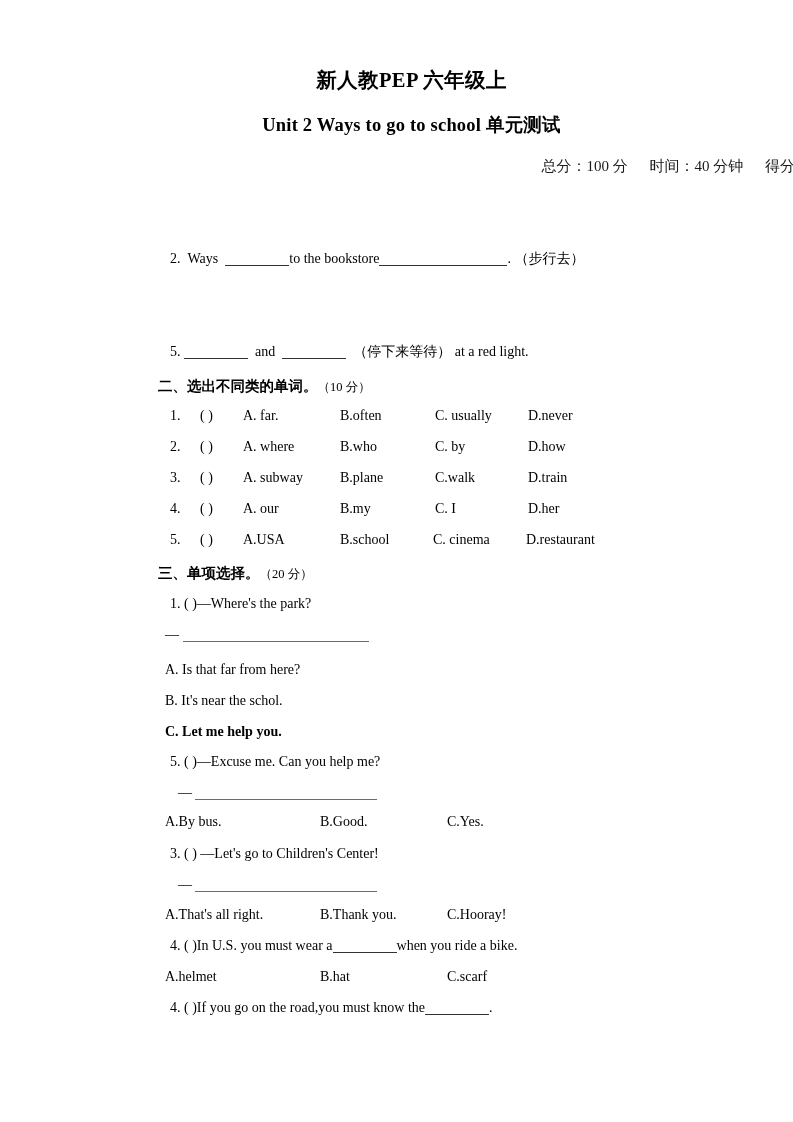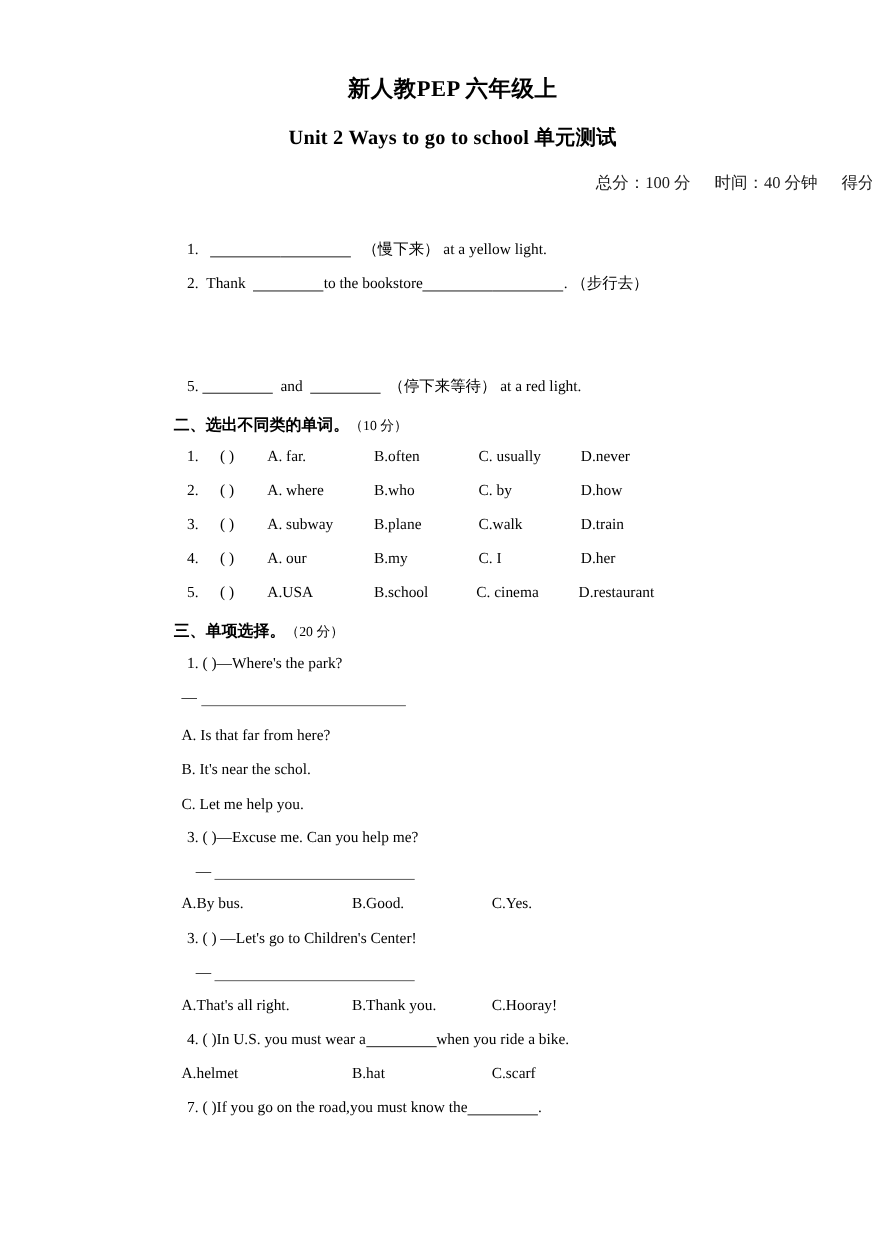--- a/index.html
+++ b/index.html
@@ -121,30 +121,24 @@
   <div class="doc-title">新人教PEP 六年级上</div>
   <div class="doc-subtitle">Unit 2 Ways to go to school 单元测试</div>
 
   <div class="meta-line">
     <span class="seg">总分：100 分</span>
     <span class="seg">时间：40 分钟</span>
     <span class="seg"><span>得分</span><span class="meta-blank"></span></span>
   </div>
 
 
-  <div class="row ind" style="top:221px;">
-    <span>1.</span>
-    <span>&nbsp;&nbsp;</span><span class="bl bl-64"></span><span class="bl bl-64"></span>
-    <span>&nbsp;&nbsp;</span><span>（慢下来）</span>
-    <span>at a yellow light.</span>
-  </div>
 
   <div class="row ind" style="top:252px;">
     <span>2.</span>
-    <span>&nbsp;</span><span>Thank</span>
+    <span>&nbsp;</span><span>Ways</span>
     <span>&nbsp;</span><span class="bl bl-64"></span><span>to the bookstore</span><span class="bl bl-64"></span><span class="bl bl-64"></span><span>.</span>
     <span>（步行去）</span>
   </div>
 
 
 
   <div class="row ind" style="top:345px;">
     <span>5.</span>
     <span class="bl bl-64"></span>
     <span>&nbsp;</span><span>and</span>
@@ -194,23 +188,23 @@
 
   <div class="sec-head" style="top:564px;">
     <span>三、单项选择。</span><span class="pts">（20 分）</span>
   </div>
 
   <div class="row ind" style="top:597px;">1. (      )—Where's the park?</div>
   <div class="dash" style="left:150px; top:628px;">—</div>
   <div class="ansline" style="left:168px; top:641px; width:186px;"></div>
   <div class="row ind2" style="top:663px;">A. Is that far from here?</div>
   <div class="row ind2" style="top:694px;">B. It's near the schol.</div>
-  <div class="row ind2" style="top:725px;">C. Let me help you.</div>
-
-  <div class="row ind" style="top:755px;">3. (      )—Excuse me. Can you help me?</div>
+  <div class="row ind2" style="top:725px;font-weight:bold;">C. Let me help you.</div>
+
+  <div class="row ind" style="top:755px;">5. (      )—Excuse me. Can you help me?</div>
   <div class="dash" style="left:163px; top:786px;">—</div>
   <div class="ansline" style="left:180px; top:799px; width:182px;"></div>
   <div class="row ind2" style="top:815px;">A.By bus.</div>
   <div class="opt-col" style="left:305px; top:815px;">B.Good.</div>
   <div class="opt-col" style="left:432px; top:815px;">C.Yes.</div>
 
   <div class="row ind" style="top:847px;">3. (      ) —Let's go to Children's Center!</div>
   <div class="dash" style="left:163px; top:878px;">—</div>
   <div class="ansline" style="left:180px; top:891px; width:182px;"></div>
   <div class="row ind2" style="top:908px;">A.That's all right.</div>
@@ -218,16 +212,16 @@
   <div class="opt-col" style="left:432px; top:908px;text-align:center;">C.Hooray!</div>
 
   <div class="row ind" style="top:939px;">
     <span>4. (      )In U.S. you must wear a</span><span class="bl bl-64"></span><span>when you ride a bike.</span>
   </div>
   <div class="row ind2" style="top:970px;">A.helmet</div>
   <div class="opt-col" style="left:305px; top:970px;">B.hat</div>
   <div class="opt-col" style="left:432px; top:970px;">C.scarf</div>
 
   <div class="row ind" style="top:1001px;">
-    <span>7. (      )If you go on the road,you must know the</span><span class="bl bl-64"></span><span>.</span>
+    <span>4. (      )If you go on the road,you must know the</span><span class="bl bl-64"></span><span>.</span>
   </div>
 
 </div>
 
 </body></html>

